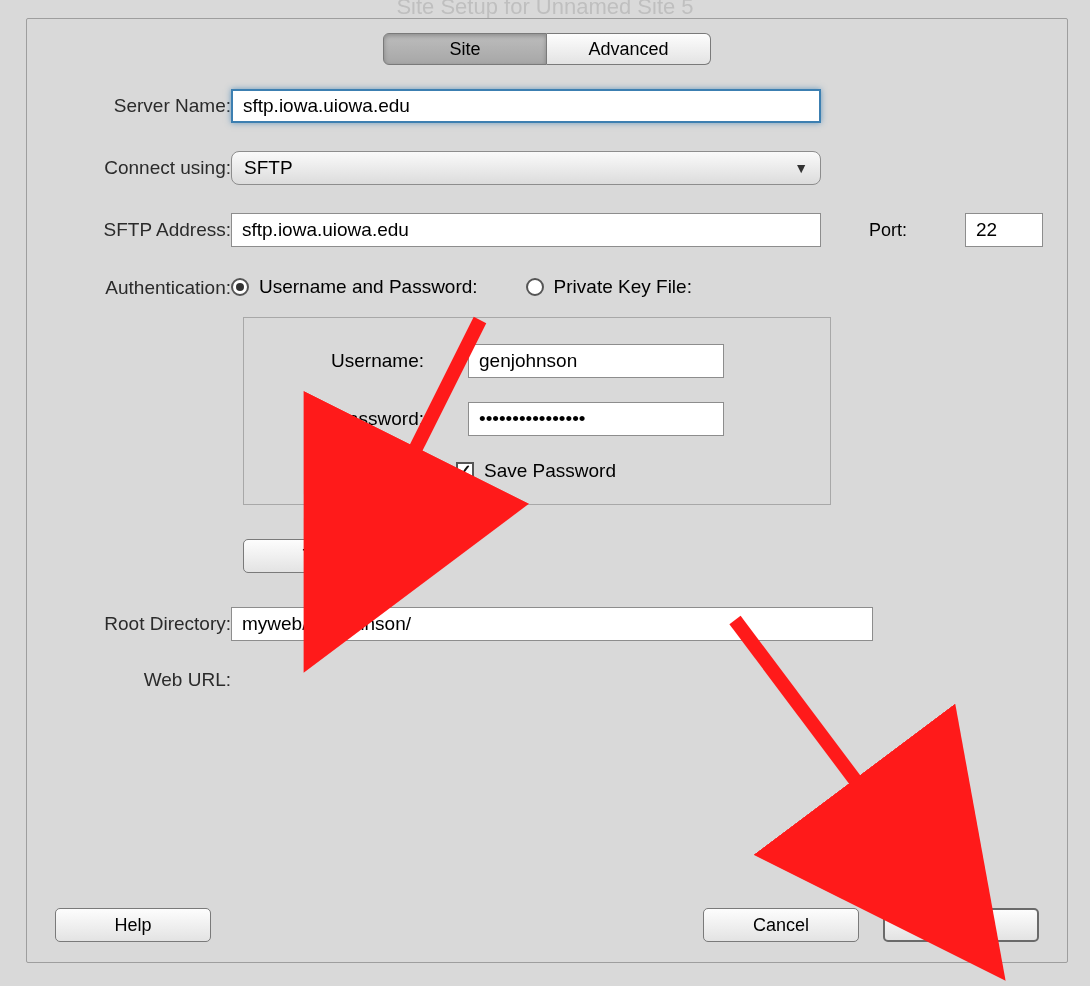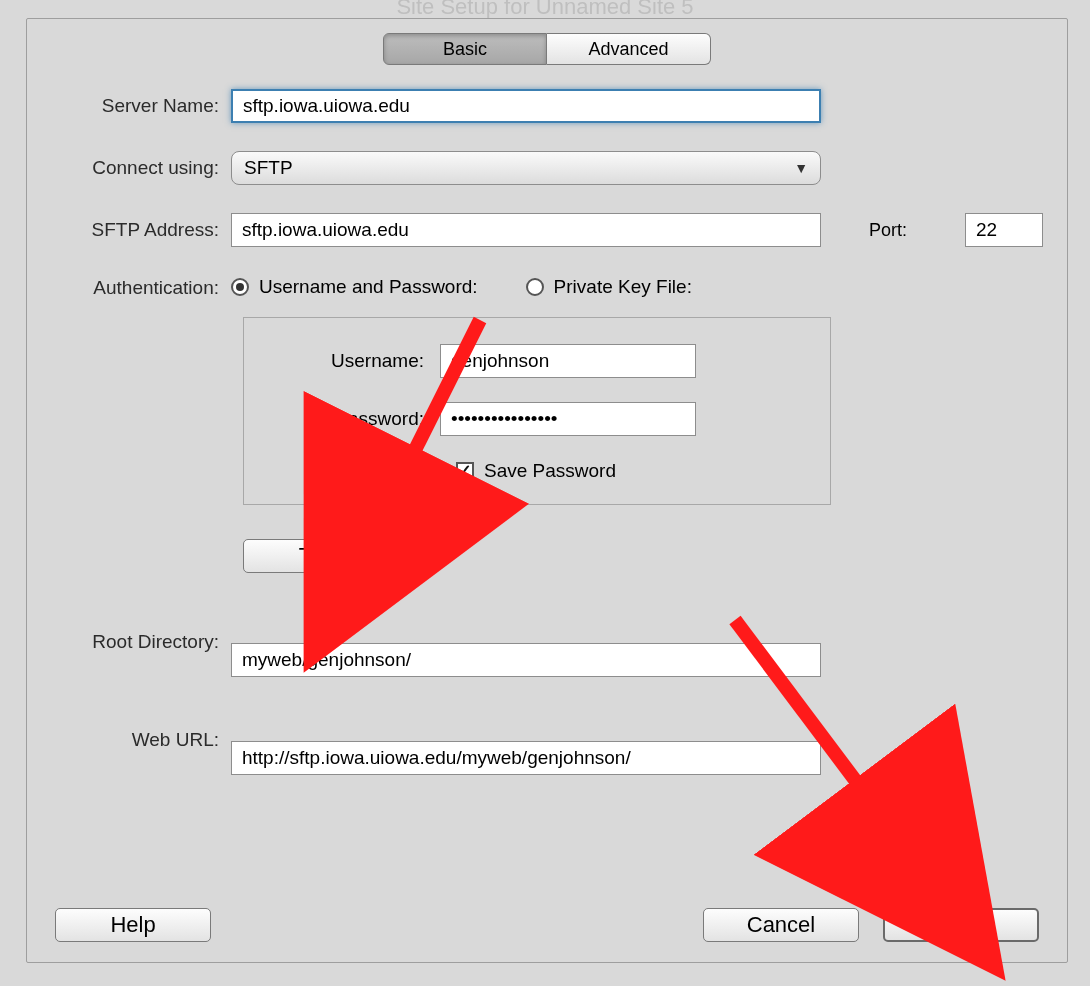--- a/index.html
+++ b/index.html
@@ -64,21 +64,20 @@
   .tab:last-child { border-top-right-radius: 6px; border-bottom-right-radius: 6px; border-left: none; text-align: right; }
   
   .row {
     display: flex;
     align-items: center;
     margin-bottom: 28px;
   }
   .label {
     width: 180px;
     text-align: right;
-    padding-right: 12px;
     color: #2b2b2b;
     font-size: 19px;
   }
   .text-input {
     border: 1px solid #8d8d8d;
     background: #fff;
     height: 34px;
     padding: 0 10px;
     font-size: 19px;
     font-family: inherit;
@@ -135,20 +134,21 @@
   .cred-box {
     margin-left: 192px;
     width: 588px;
     border: 1px solid #a8a8a8;
     padding: 26px 26px 22px 26px;
   }
   .cred-row {
     display: flex;
     align-items: center;
     margin-bottom: 24px;
+    gap: 28px;
   }
   .cred-label {
     width: 170px;
     text-align: right;
     padding-right: 16px;
     font-size: 19px;
   }
   .cred-input { width: 256px; }
   .savepw-row {
     display: flex;
@@ -166,29 +166,29 @@
   }
   
   .test-wrap {
     margin: 34px 0 34px 192px;
   }
   .btn {
     height: 34px;
     border: 1px solid #7a7a7a;
     border-radius: 5px;
     background: linear-gradient(#fdfdfd,#e3e3e3);
-    font-size: 22px;
+    font-size: 18px;
     font-family: inherit;
     cursor: pointer;
     display: inline-flex;
     align-items: center;
     justify-content: center;
   }
   .btn-test { width: 152px; }
-  .root-input, .url-input { width: 590px; margin-top: 36px; }
+  .root-input, .url-input { width: 642px; }
   
   .bottom-bar {
     position: absolute;
     left: 0; right: 0; bottom: 0;
     display: flex;
     align-items: flex-start;
     padding: 0 4px;
   }
   .btn-help { width: 156px; }
   .spacer { flex: 1; }
@@ -204,21 +204,21 @@
 </style>
 </head>
 <body>
 
 <div class="window-title">Site Setup for Unnamed Site 5</div>
 
 <div class="panel">
   <div class="inner-body">
 
     <div class="tabs">
-      <div class="tab active">Basic</div>
+      <div class="tab active">Site</div>
       <div class="tab">Advanced</div>
     </div>
 
     <div class="row">
       <div class="label">Server Name:</div>
       <input class="text-input server-name-input" value="sftp.iowa.uiowa.edu" style="">
     </div>
 
     <div class="row">
       <div class="label">Connect using:</div>
@@ -270,21 +270,20 @@
       <button class="btn btn-test">Test</button>
     </div>
 
     <div class="row">
       <div class="label">Root Directory:</div>
       <input class="text-input root-input" value="myweb/genjohnson/" style="">
     </div>
 
     <div class="row">
       <div class="label">Web URL:</div>
-      <input class="text-input url-input" value="http://sftp.iowa.uiowa.edu/myweb/genjohnson/" style="">
     </div>
 
     <div class="bottom-bar">
       <button class="btn btn-help">Help</button>
       <div class="spacer"></div>
       <button class="btn btn-cancel">Cancel</button>
       <button class="btn btn-save">Save</button>
     </div>
 
   </div>

